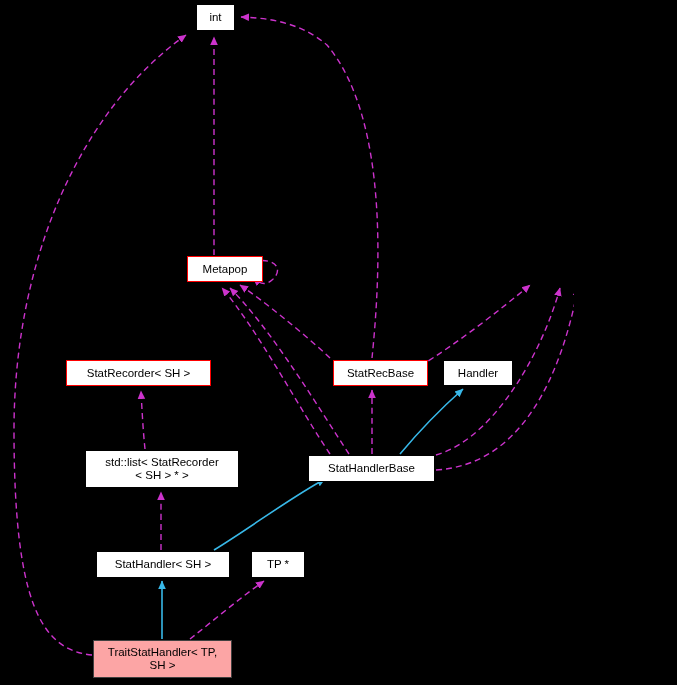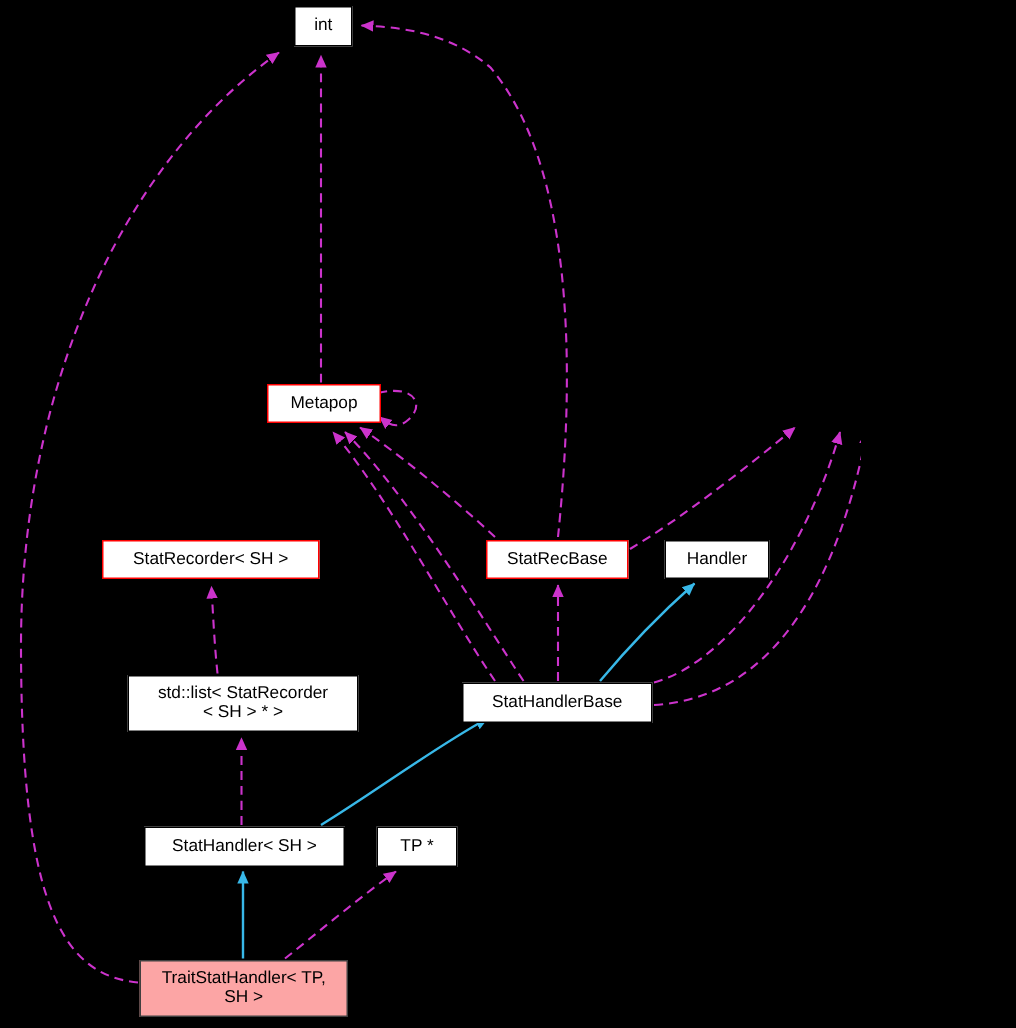--- a/index.html
+++ b/index.html
@@ -33,20 +33,21 @@
     font-size: 11.5px;
     line-height: 13px;
     color: #000000;
     background: #ffffff;
     border: 1px solid #000000;
     white-space: pre;
   }
   .node.red {
     border-color: #ff0000;
     color: #000000;
+    margin-left: 9px;
   }
   .node.gray {
     background: #fca5a5;
     border-color: #404040;
   }
 </style>
 </head>
 <body>
 
 <div id="canvas">
@@ -104,21 +105,21 @@
 
   <div class="node plain" style="left:196px; top:4px; width:39px; height:27px;">
     <span>int</span>
   </div>
 
   <div class="node red" style="left:178px; top:256px; width:76px; height:26px;">
     <span>Metapop</span>
   </div>
 
 
-  <div class="node red" style="left:68px; top:360px; width:145px; height:26px;">
+  <div class="node red" style="left:57px; top:360px; width:145px; height:26px;">
     <span>StatRecorder&lt; SH &gt;</span>
   </div>
 
   <div class="node red" style="left:324px; top:360px; width:95px; height:26px;">
     <span>StatRecBase</span>
   </div>
 
   <div class="node plain" style="left:443px; top:360px; width:70px; height:26px;">
     <span>Handler</span>
   </div>

